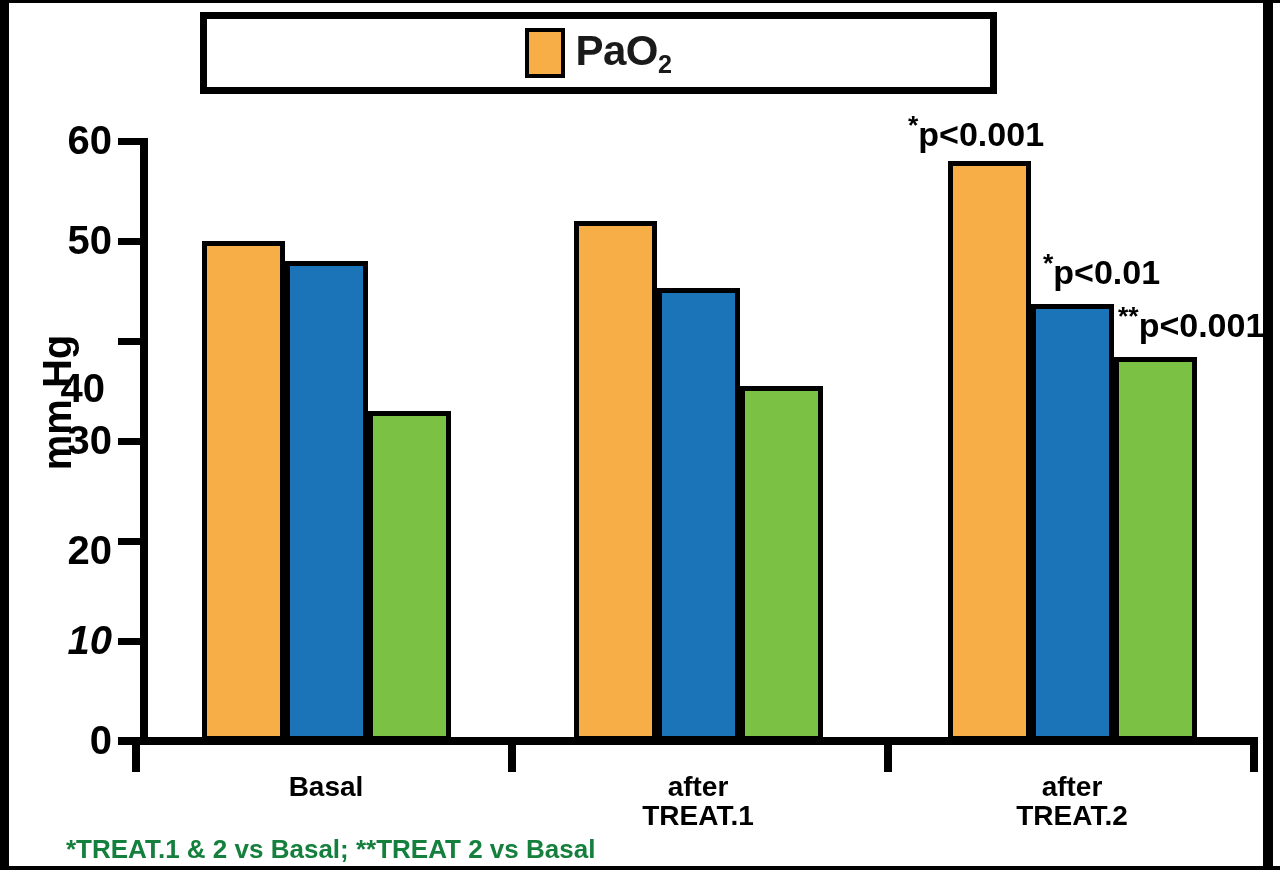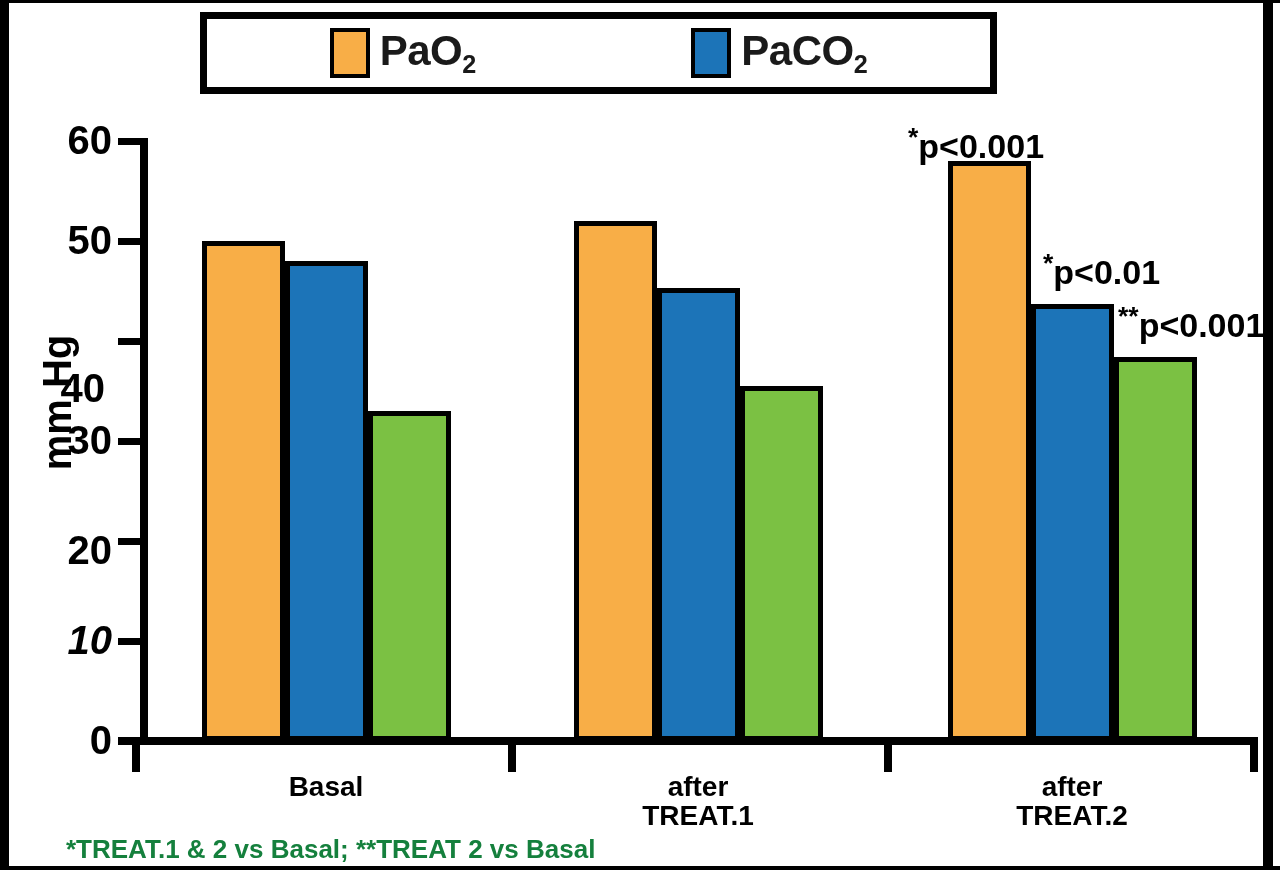--- a/index.html
+++ b/index.html
@@ -193,24 +193,20 @@
   <div class="frame-edge frame-top"></div>
   <div class="frame-edge frame-bottom"></div>
 
   <div id="legend">
 
     <div class="legend-item">
       <span class="legend-swatch" style="background: rgb(248, 174, 71);"></span>
       <span class="legend-label"><span>PaO</span><sub>2</sub></span>
     </div>
 
-    <div class="legend-item">
-      <span class="legend-swatch" style="background: rgb(28, 116, 184);"></span>
-      <span class="legend-label"><span>PaCO</span><sub>2</sub></span>
-    </div>
 
 
   </div>
 
   <div id="y-axis-title">mm Hg</div>
 
   <div id="y-axis-line"></div>
   <div id="x-axis-line"></div>
 
   <div id="decor">
@@ -230,21 +226,21 @@
       <div class="y-tick-label" style="left: 40px; width: 72px; top: 120px;">60</div>
       <div class="x-tick" style="left: 132px;"></div>
       <div class="x-tick" style="left: 508px;"></div>
       <div class="x-tick" style="left: 884px;"></div>
       <div class="x-tick" style="left: 1250px;"></div>
       <div class="group-label" style="left: 166px; width: 320px; top: 772px;">Basal</div>
       <div class="group-label" style="left: 538px; width: 320px; top: 772px;">after
 TREAT.1</div>
       <div class="group-label" style="left: 912px; width: 320px; top: 772px;">after
 TREAT.2</div>
-      <div class="annotation" style="left: 908px; top: 124px;"><span class="star">*</span><span>p&lt;0.001</span></div>
+      <div class="annotation" style="left: 908px; top: 112px;"><span class="star">*</span><span>p&lt;0.001</span></div>
       <div class="annotation" style="left: 1043px; top: 250px;"><span class="star">*</span><span>p&lt;0.01</span></div>
       <div class="annotation" style="left: 1118px; top: 303px;"><span class="star">**</span><span>p&lt;0.001</span></div>
     </div>
 
   <div id="plot">
       <div class="bar" title="PaO2 — Basal: 50" style="left: 57px; width: 83px; height: 500px; background: rgb(248, 174, 71);"></div>
       <div class="bar" title="PaCO2 — Basal: 48" style="left: 140px; width: 83px; height: 480px; background: rgb(28, 116, 184);"></div>
       <div class="bar" title="FEV1%pred — Basal: 33" style="left: 223px; width: 83px; height: 330px; background: rgb(123, 193, 67);"></div>
       <div class="bar" title="PaO2 — after TREAT.1: 52" style="left: 429px; width: 83px; height: 520px; background: rgb(248, 174, 71);"></div>
       <div class="bar" title="PaCO2 — after TREAT.1: 45.3" style="left: 512px; width: 83px; height: 453px; background: rgb(28, 116, 184);"></div>

